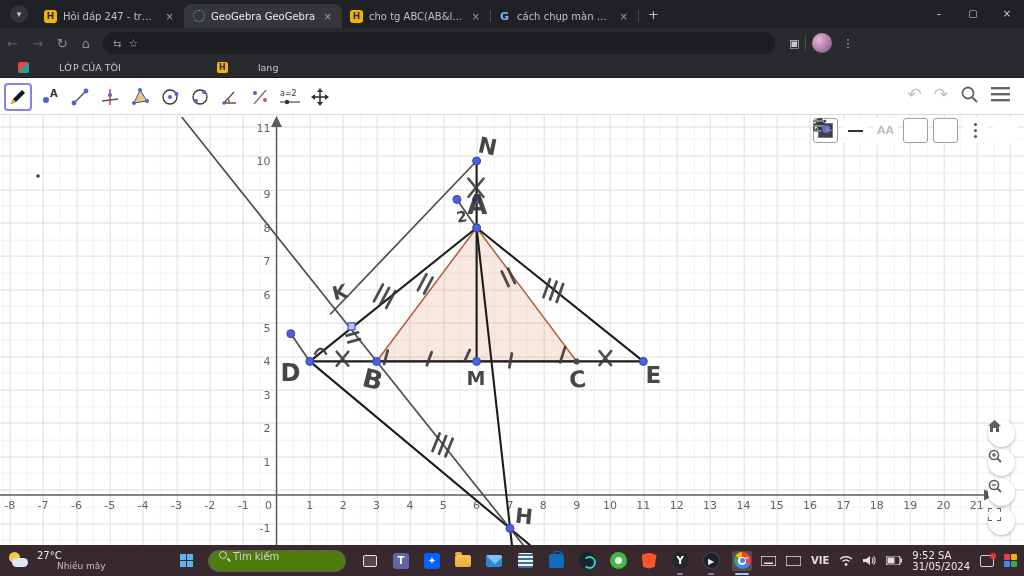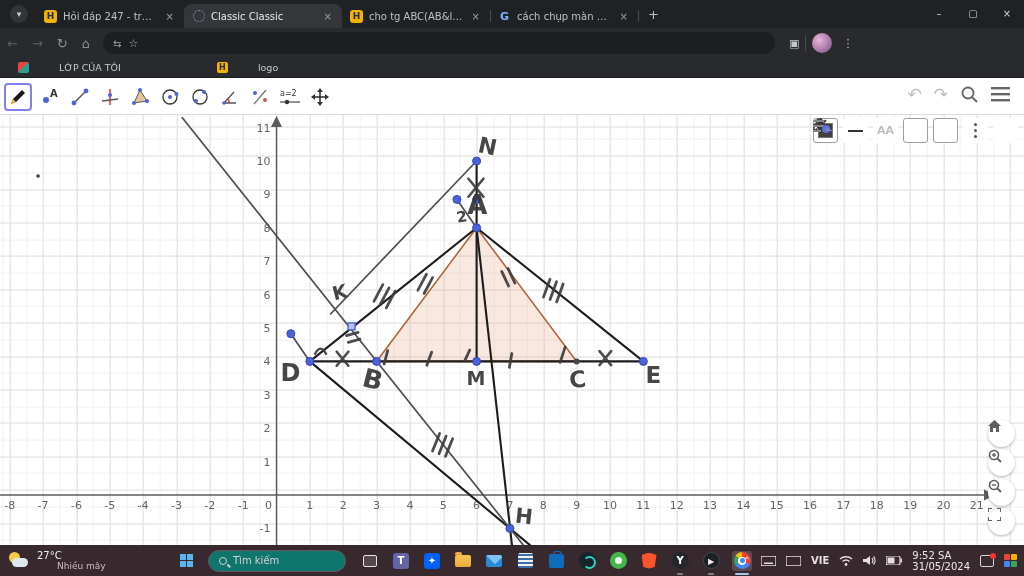--- a/index.html
+++ b/index.html
@@ -63,21 +63,21 @@
   
   .taskbar{position:absolute;left:0;top:545px;width:1024px;height:31px;background:#38292e;display:flex;align-items:center;}
   .weather{display:flex;align-items:center;margin-left:8px;width:150px;}
   .wicon{position:relative;width:22px;height:20px;margin-right:7px;}
   .wicon .sun{position:absolute;left:1px;top:1px;width:11px;height:11px;border-radius:50%;background:#f7c948;}
   .wicon .cloud{position:absolute;left:4px;top:7px;width:16px;height:9px;border-radius:6px;background:#dfe7ee;}
   .wtxt1{color:#f2eff0;font-size:10px;line-height:11px;}
   .wtxt2{color:#c9bcc1;font-size:9px;line-height:10px;margin-left:20px;}
   .start{display:flex;flex-wrap:wrap;width:14px;height:14px;gap:1px;margin-left:22px;}
   .start i{width:6px;height:6px;background:#58b6f5;}
-  .searchpill{display:flex;align-items:center;height:22px;width:138px;border-radius:11px;background:#0f766e;border:1px solid #6b565e;margin-left:14px;color:#d9cdd2;font-size:10px;}
+  .searchpill{display:flex;height:22px;width:138px;border-radius:11px;background:#4d7c0f;border:1px solid #6b565e;margin-left:14px;color:#d9cdd2;font-size:10px;}
   .searchpill .mag{width:8px;height:8px;border:1.5px solid #d9cdd2;border-radius:50%;margin:0 6px 0 10px;position:relative;}
   .searchpill .mag:after{content:"";position:absolute;left:7px;top:7px;width:4px;height:1.5px;background:#d9cdd2;transform:rotate(45deg);}
   .tbicons{display:flex;align-items:center;gap:11px;margin-left:14px;}
   .tbi{width:20px;height:20px;display:flex;align-items:center;justify-content:center;position:relative;font-size:11px;}
   .tbi.active{background:#5a4a50;border-radius:3px;}
   .tbi.active:after{content:"";position:absolute;bottom:-4px;left:3px;right:3px;height:2px;border-radius:1px;background:#9ecbe8;}
   .tbi.dot:after{content:"";position:absolute;bottom:-4px;left:7px;right:7px;height:2px;border-radius:1px;background:#8a7f84;}
   .tview{width:14px;height:12px;border:1.5px solid #e8e2e4;border-radius:2px;background:rgba(255,255,255,.15);}
   .teams{width:16px;height:16px;border-radius:3px;background:#6264a7;color:#fff;font-size:10px;font-weight:bold;text-align:center;line-height:16px;}
   .dropbox{width:16px;height:16px;border-radius:3px;background:#0061ff;color:#fff;font-size:10px;text-align:center;line-height:16px;}
@@ -117,21 +117,21 @@
       <span class="fav">
           <span class="fav-h">H</span>
         </span>
       <span class="ttl">Hỏi đáp 247 - trang tra loi</span>
       <span class="x">×</span>
     </div>
     <div class="tab active">
       <span class="fav">
           <span class="fav-gg"></span>
         </span>
-      <span class="ttl">Classic Classic</span>
+      <span class="ttl">GeoGebra GeoGebra</span>
       <span class="x">×</span>
     </div>
     <div class="tab">
       <span class="fav">
           <span class="fav-h">H</span>
         </span>
       <span class="ttl">cho tg ABC(AB&amp;lt;BC), trên tia đ</span>
       <span class="x">×</span>
     </div>
     <div class="tab">
@@ -164,21 +164,21 @@
     <span class="kebab">⋮</span>
   </div>
 
   <div class="bookmarks">
     <span class="bm">
         <span class="ic1"></span>
         <span>LỚP CỦA TÔI</span>
       </span>
     <span class="bm" style="margin-left:96px;">
         <span class="ic2">H</span>
-        <span>logo</span>
+        <span>lang</span>
       </span>
   </div>
 
   <div class="ggbbar">
     <div class="tool sel" style="left:4px;">
       <svg width="20" height="20">
           <path d="M3 17 L5 12 L14 3 L17 6 L8 15 Z" fill="#1a1a1a"></path>
           <path d="M3 17 L5 12 L8 15 Z" fill="#e8b84c"></path>
         </svg>
     </div>

